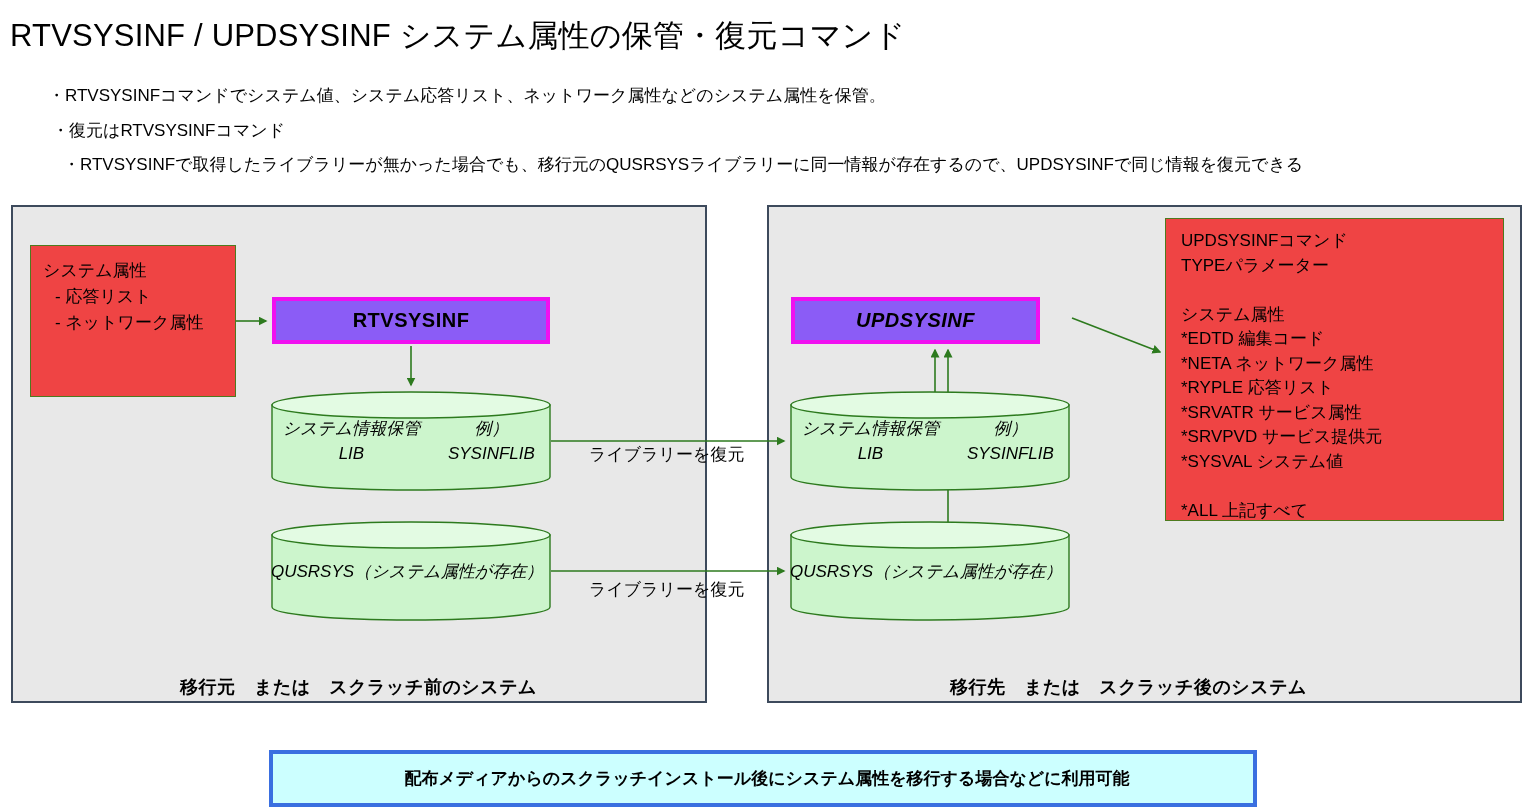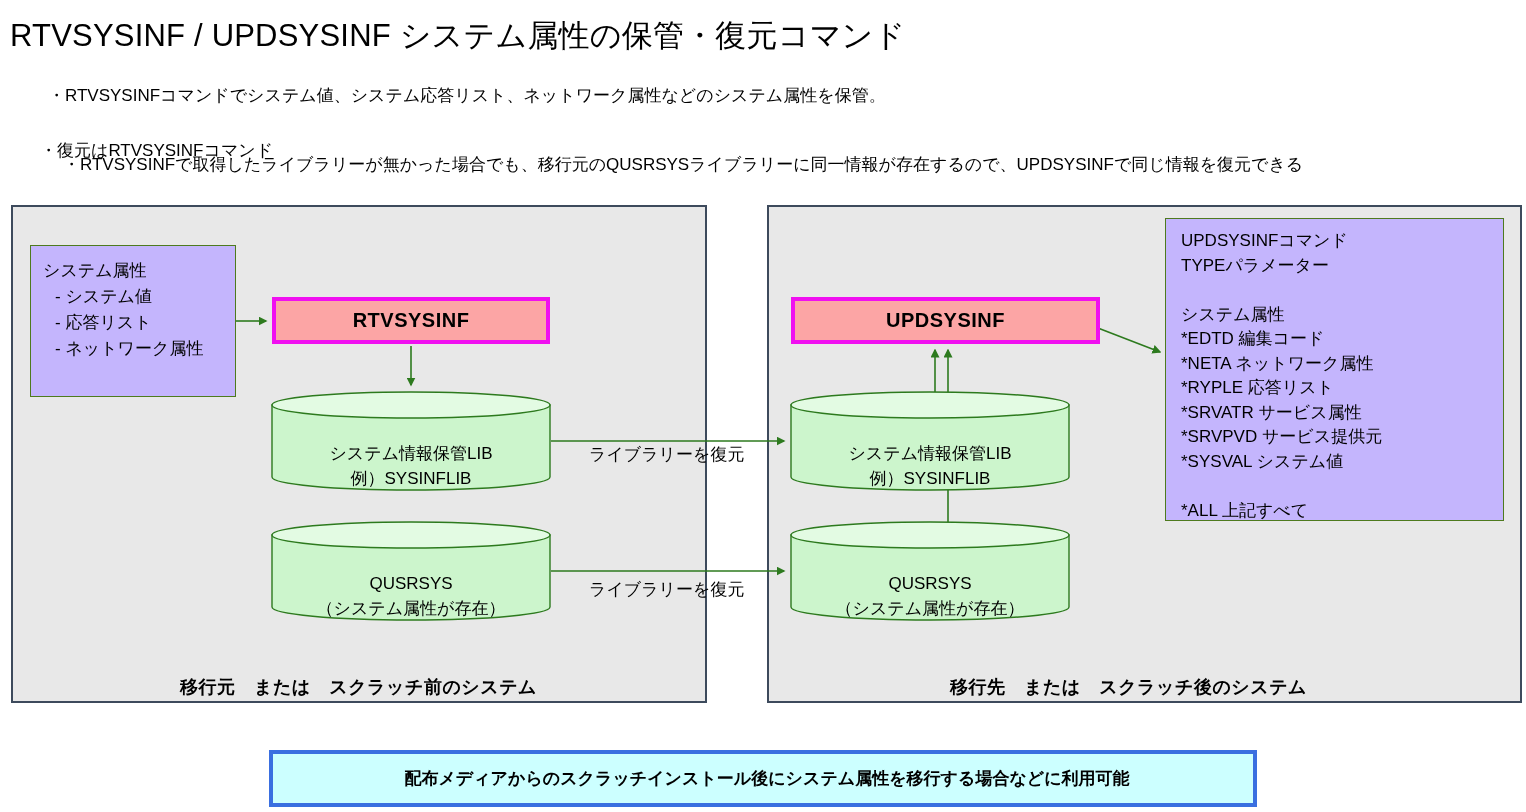--- a/index.html
+++ b/index.html
@@ -16,81 +16,82 @@
   #page-title{
     left:10px;top:16px;width:1300px;
     font-size:31px;line-height:40px;
     letter-spacing:.2px;
     white-space:nowrap;
   }
   .bullet{
     font-size:17px;line-height:22px;white-space:nowrap;
   }
   #bullet-0{left:48px;top:85px;}
-  #bullet-1{left:40px;top:120px;margin-top:20px;}
+  #bullet-1{left:52px;top:120px;}
   #bullet-2{left:63px;top:154px;}
 
   
   .panel{
     background:#e8e8e8;
     border:2px solid #3d4a5c;
     box-sizing:border-box;
   }
   #panel-source{left:11px;top:205px;width:696px;height:498px;}
   #panel-target{left:767px;top:205px;width:755px;height:498px;}
 
   .panel-caption{
     font-size:18px;font-weight:bold;white-space:nowrap;
     letter-spacing:.5px;
   }
   #caption-source{left:180px;top:675px;}
   #caption-target{left:950px;top:675px;}
 
   
   .pink-box{
-    background:#c4b5fd;
+    background:#ef4444;
     border:1px solid #4e7a1e;
     box-sizing:border-box;
   }
   #sysattr-box{
     left:30px;top:245px;width:206px;height:152px;
     padding:12px 0 0 12px;
     font-size:17px;line-height:26px;
   }
   #typeparam-box{
     left:1165px;top:218px;width:339px;height:303px;
     padding:10px 0 0 15px;
     font-size:17px;line-height:24.5px;
     white-space:pre-line;
   }
   .sysattr-line{white-space:nowrap;}
   .sysattr-indent{padding-left:12px;}
   .sysattr-indent2{padding-left:44px;}
 
   
   .cmd-box{
-    background:#fca5a5;
+    background:#8b5cf6;
     border:4px solid #f010f0;
     box-sizing:border-box;
     display:flex;align-items:center;justify-content:center;
     font-size:20px;font-weight:bold;letter-spacing:.5px;
   }
   #rtvsysinf-box{left:272px;top:297px;width:278px;height:47px;}
-  #updsysinf-box{left:791px;top:297px;width:309px;height:47px;}
+  #updsysinf-box{left:791px;top:297px;width:249px;height:47px;font-style:italic;}
 
   
   .cyl{
     width:280px;height:100px;
   }
   .cyl svg{display:block;}
   .cyl-label{
     position:absolute;left:0;top:0;width:280px;height:100px;
-    display:flex;flex-direction:column;align-items:center;justify-content:flex-end;
+    display:flex;flex-direction:row;align-items:center;justify-content:flex-start;
     font-size:17px;line-height:25px;
     text-align:center;
+    font-style:italic;
   }
   #cyl-src-sysinf{left:271px;top:391px;}
   #cyl-src-qusrsys{left:271px;top:521px;}
   #cyl-tgt-sysinf{left:790px;top:391px;}
   #cyl-tgt-qusrsys{left:790px;top:521px;}
 
   
   .conn-label{
     font-size:17px;white-space:nowrap;
   }
@@ -141,21 +142,20 @@
 
   <path d="M935,396 L935,350" stroke="#2d7a1e" stroke-width="1.6" fill="none" marker-end="url(#ah)"></path>
 
   <path d="M948,528 L948,350" stroke="#2d7a1e" stroke-width="1.6" fill="none" marker-end="url(#ah)"></path>
 
   <path d="M1072,318 L1160,352" stroke="#2d7a1e" stroke-width="1.6" fill="none" marker-end="url(#ah)"></path>
 </svg>
 
 <div class="abs pink-box" id="sysattr-box">
   <div class="sysattr-line">システム属性</div>
-  <div class="sysattr-line sysattr-indent">- システム値</div>
   <div class="sysattr-line sysattr-indent">- 応答リスト</div>
   <div class="sysattr-line sysattr-indent">- ネットワーク属性</div>
 </div>
 
 <div class="abs cmd-box" id="rtvsysinf-box">RTVSYSINF</div>
 <div class="abs cmd-box" id="updsysinf-box">UPDSYSINF</div>
 
 <div class="abs cyl" id="cyl-src-sysinf">
   <svg width="280" height="100" viewBox="0 0 280 100" xmlns="http://www.w3.org/2000/svg">
     <path d="M1,14 L1,86 A139,13 0 0 0 279,86 L279,14 Z" fill="#ccf5cc" stroke="#2d7a1e" stroke-width="1.4"></path>

